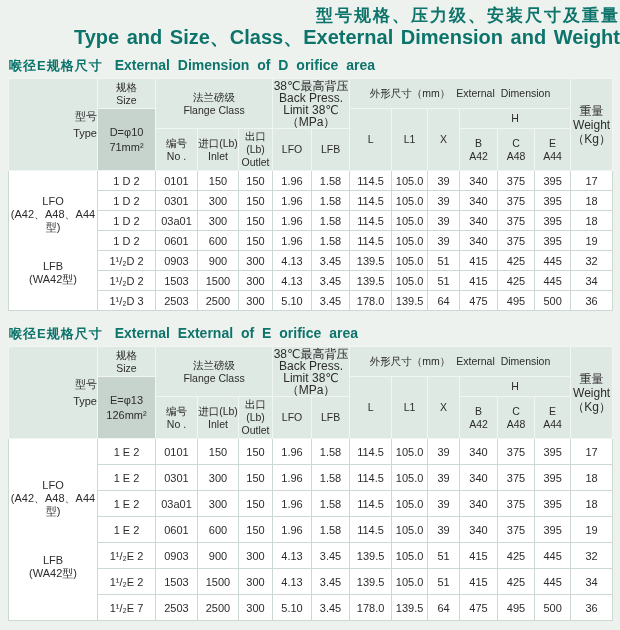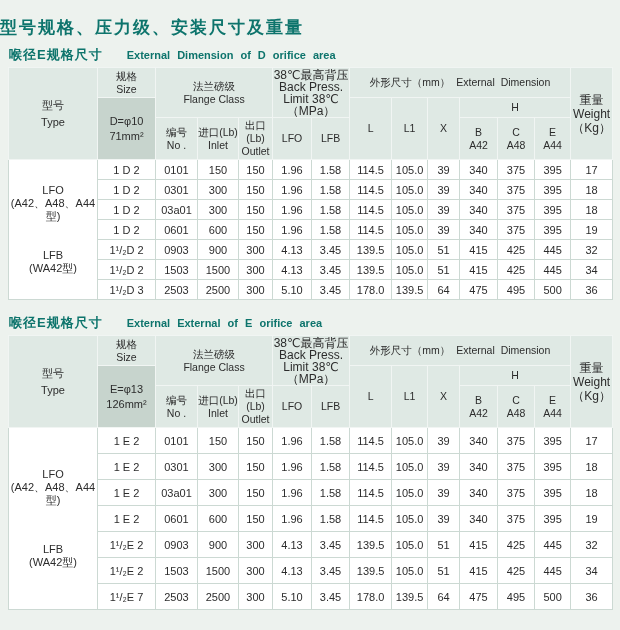--- a/index.html
+++ b/index.html
@@ -11,62 +11,63 @@
     --ink:#2c2c2c;
   }
   *{box-sizing:border-box;}
   html,body{margin:0;padding:0;}
   body{
     width:620px;height:630px;overflow:hidden;
     background:var(--page-bg);
     color:var(--ink);
     font-family:"Liberation Sans","DejaVu Sans",sans-serif;
   }
-  .title-block{text-align:left;padding-top:18px;}
+  .title-block{text-align:right;padding-top:6px;}
   .title-zh{font-size:17px;font-weight:bold;color:var(--accent);letter-spacing:2px;line-height:20px;}
   .title-en{font-size:20px;font-weight:bold;color:var(--accent);line-height:23px;word-spacing:2px;}
   .section-heading{margin:7px 0 3px 9px;white-space:nowrap;}
   .section-heading .zh{font-size:13px;font-weight:bold;color:var(--accent);letter-spacing:1px;}
-  .section-heading .en{font-size:11px;font-weight:bold;color:var(--accent);margin-left:24px;word-spacing:4px;}
+  .section-heading .en{font-size:14px;font-weight:bold;color:var(--accent);margin-left:12px;word-spacing:4px;}
   table.spec-table{
     border-collapse:collapse;table-layout:fixed;
     width:604px;margin-left:8px;
     border:1px solid #c5d2cb;
   }
   .spec-table th{
     background:var(--header-bg);
     font-weight:normal;font-size:10.5px;line-height:13px;
     text-align:center;vertical-align:middle;
     border:1px solid #f1f5f3;padding:0;
   }
   .spec-table th.size-value{background:var(--size-bg);font-size:11px;line-height:15px;}
   .spec-table td{
     background:#ffffff;font-size:11px;
     text-align:center;vertical-align:middle;
     border:1px solid var(--grid);padding:0;
   }
   .spec-table tr.hr1 th{height:30px;}
   .spec-table tr.hr2 th{height:20px;}
   .spec-table tr.hr3 th{height:42px;}
-  .type-header div{line-height:17px;font-size:11px;}
+  .type-header div{line-height:17px;font-size:11px;text-align:right;}
   .bp-cell div{font-size:12px;line-height:12px;}
   .weight-cell div{font-size:12px;line-height:14px;}
   .extdim-cell{font-size:11px;word-spacing:3px;}
   .tbl-d tbody td{height:20px;}
   .tbl-e tbody td{height:26px;}
   .type-cell{font-size:11px;line-height:13px;}
   .type-group div{line-height:13px;}
   .tbl-d .type-group + .type-group{margin-top:26px;}
   .tbl-e .type-group + .type-group{margin-top:36px;}
 </style>
 </head>
 <body>
 
 <div class="title-block">
   <div class="title-zh">型号规格、压力级、安装尺寸及重量</div>
+  <div class="title-en">Type and Size、Class、Exeternal Dimension and Weight</div>
 </div>
 
 <div class="section-heading">
   <span class="zh">喉径E规格尺寸</span><span class="en">External Dimension of D orifice area</span>
 </div>
 
 <table class="spec-table tbl-d">
   <colgroup>
     <col style="width:89px">
       <col style="width:58px">

